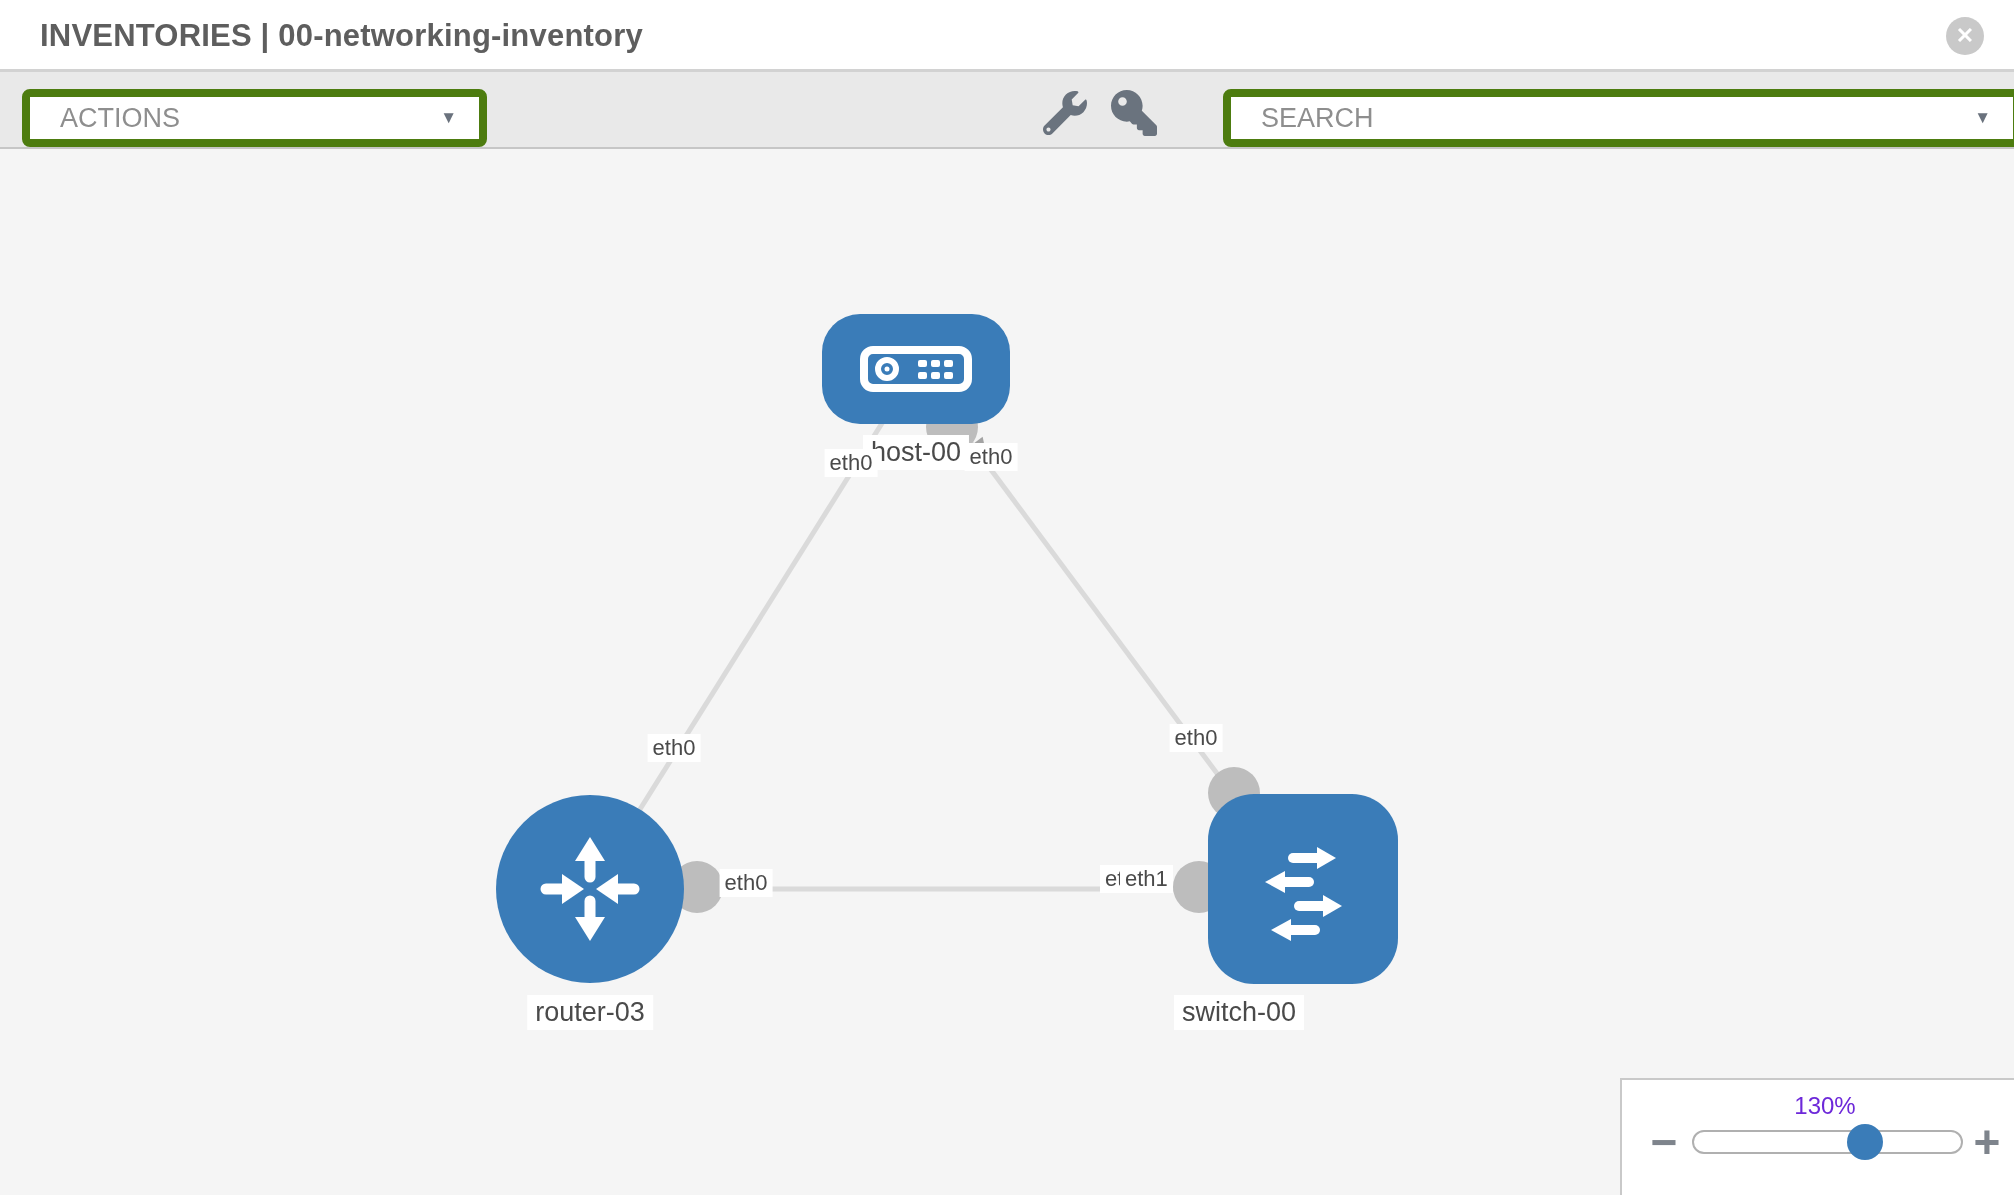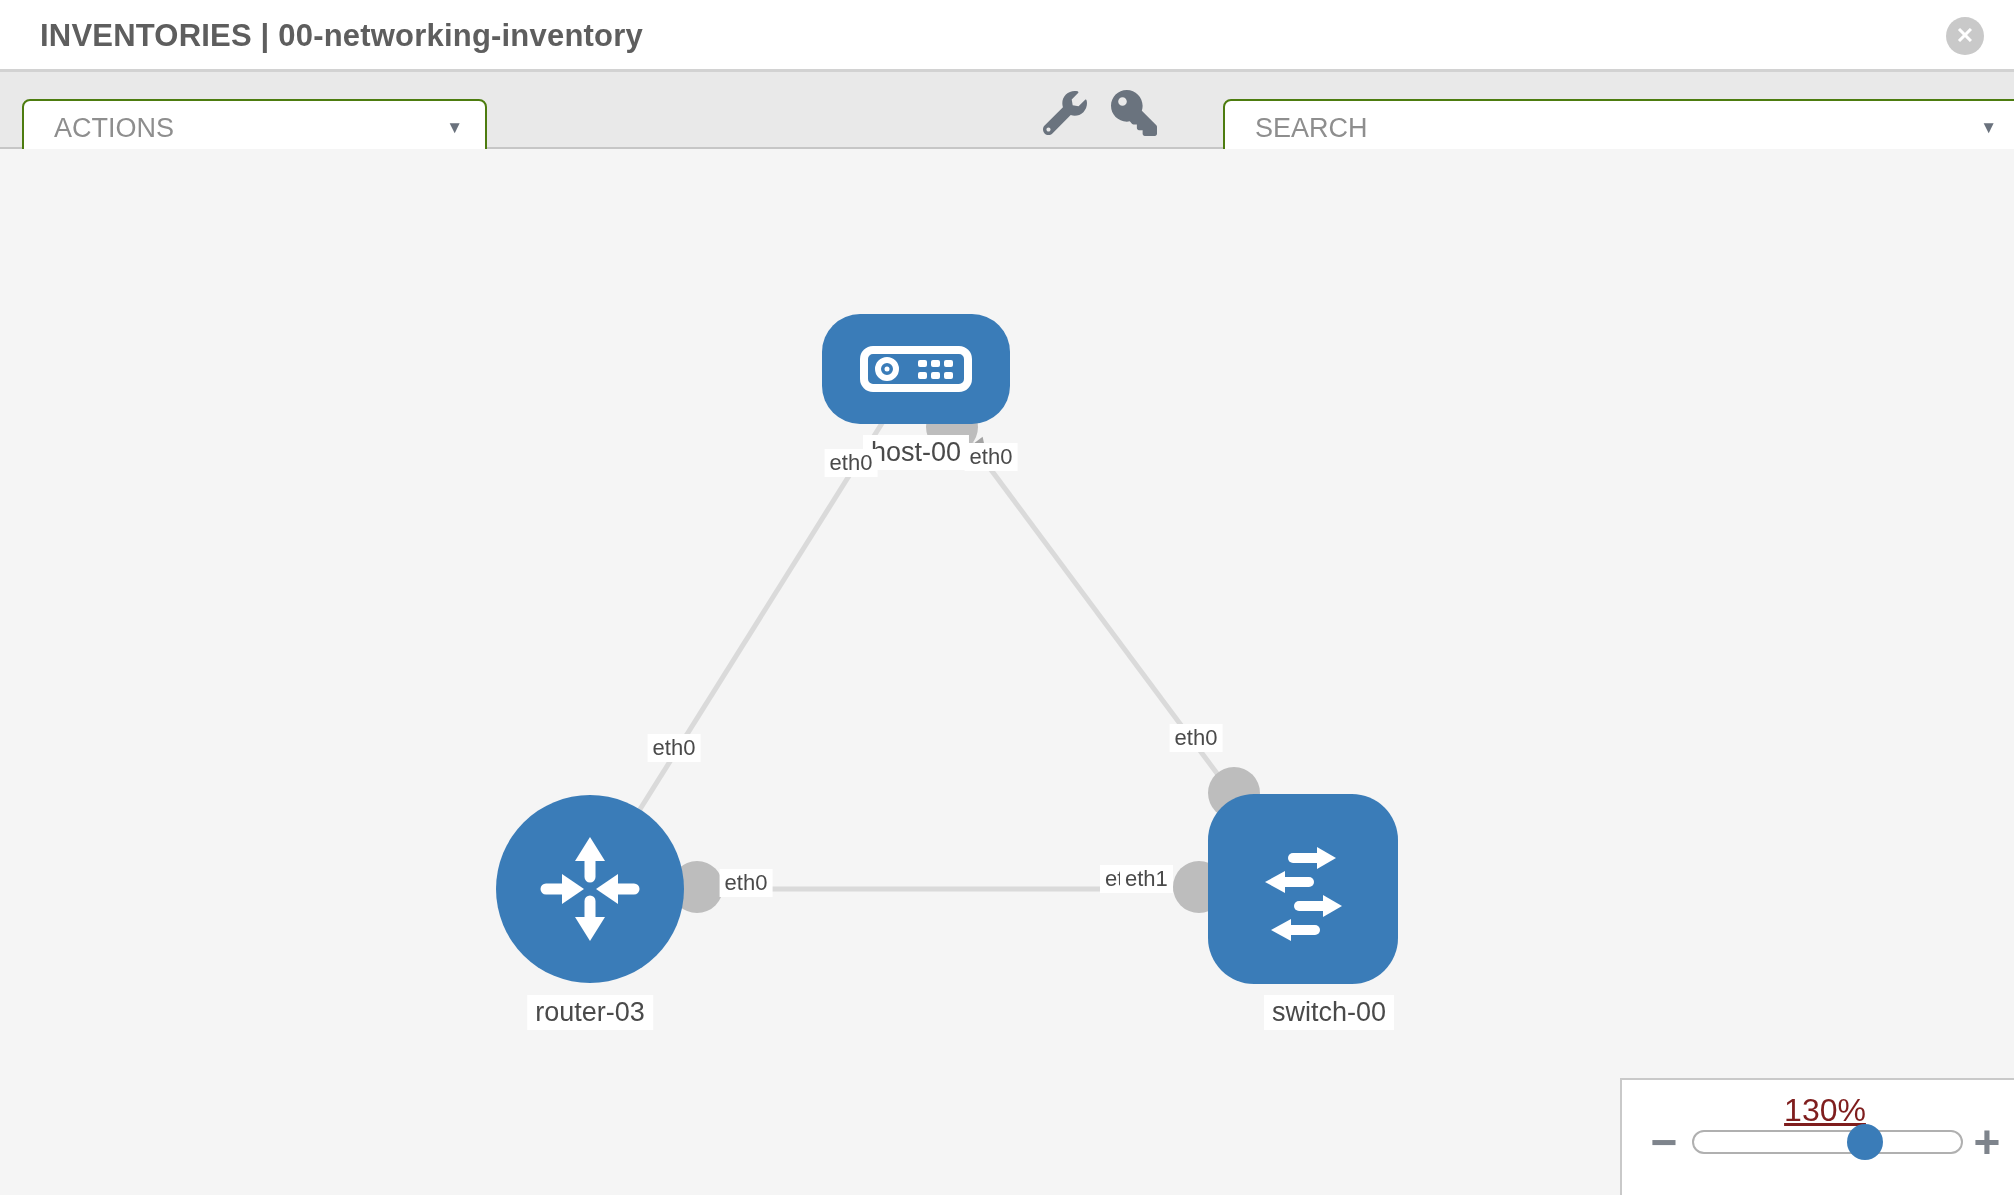--- a/index.html
+++ b/index.html
@@ -11,22 +11,22 @@
     border-bottom:3px solid #d2d2d2; }
   .header-title { position:absolute; left:40px; top:0; line-height:72px;
     font-size:31px; font-weight:700; color:#5e5e5e; letter-spacing:0.2px;text-align:right; }
   .close-btn { position:absolute; right:30px; top:17px; width:38px; height:38px;
     border-radius:50%; background:#c9c9c9; color:#ffffff; font-size:22px;
     font-weight:700; text-align:center; line-height:38px; cursor:pointer; }
 
   
   .toolbar { position:relative; height:77px; background:#e9e9e9;
     border-bottom:2px solid #c6c6c6; }
-  .select-box { position:absolute; top:27px; height:58px; background:#ffffff;
-    border:2px solid #4d7c0f; border-radius:8px; }
+  .select-box { position:absolute; top:17px; height:58px; background:#ffffff;
+    border:8px solid #4d7c0f; border-radius:8px; }
   .select-box .select-label { position:absolute; left:30px; top:50%;
     transform:translateY(-50%); font-size:27px; color:#8e8e8e; }
   .select-box .caret { position:absolute; right:22px; top:50%;
     transform:translateY(-50%); font-size:17px; color:#6a727d; }
   .actions-box { left:22px; width:465px; }
   .search-box { left:1183px; width:798px;margin-left:40px; }
   .tool-icon { position:absolute; cursor:pointer; }
   .tool-icon svg { display:block; }
 
   
@@ -42,21 +42,21 @@
   .node-label { position:absolute; transform:translateX(-50%); background:#ffffff;
     color:#4a4a4a; font-size:27px; padding:2px 8px; white-space:nowrap; }
   .if-label { position:absolute; background:#ffffff; color:#4a4a4a;
     font-size:22px; padding:1px 5px; white-space:nowrap; }
   .if-center { transform:translateX(-50%); }
 
   
   .zoom-panel { position:absolute; left:1620px; top:929px; width:402px; height:280px;
     background:#ffffff; border:2px solid #c9c9c9; }
   .zoom-value { position:absolute; left:203px; top:12px; transform:translateX(-50%);
-    font-size:32px; color:#7f1d1d;text-decoration:underline; }
+    font-size:24px; color:#6d28d9; }
   .zoom-minus, .zoom-plus { position:absolute; top:62px; transform:translate(-50%,-50%);
     font-size:46px; font-weight:700; color:#7e848c; cursor:pointer; line-height:1; }
   .zoom-minus { left:42px; }
   .zoom-plus  { left:365px; }
   .zoom-track { position:absolute; left:70px; top:50px; width:271px; height:24px;
     border:2px solid #b0b0b0; border-radius:12px; background:#ffffff; cursor:pointer; }
   .zoom-thumb { position:absolute; left:225px; top:44px; width:36px; height:36px;
     border-radius:50%; background:#3a7cb8; cursor:grab; }
 </style>
 </head>
@@ -147,21 +147,21 @@
         <line x1="62" y1="83" x2="88" y2="83"></line>
         <polygon points="105,83 86,72 86,94" stroke="none"></polygon>
         <line x1="52" y1="107" x2="78" y2="107"></line>
         <polygon points="34,107 54,96 54,118" stroke="none"></polygon>
       </g>
     </svg>
   </div>
 
   <div class="node-label" style="left:916px;  top:286px;">host-00</div>
   <div class="node-label" style="left:590px;  top:846px;">router-03</div>
-  <div class="node-label" style="left:1329px; top:846px;">switch-00</div>
+  <div class="node-label" style="left:1239px; top:846px;">switch-00</div>
 
   <div class="if-label if-center" style="left:851px;  top:300px;">eth0</div>
   <div class="if-label if-center" style="left:991px;  top:294px;">eth0</div>
   <div class="if-label if-center" style="left:674px;  top:585px;">eth0</div>
   <div class="if-label if-center" style="left:1196px; top:575px;">eth0</div>
   <div class="if-label if-center" style="left:746px;  top:720px;">eth0</div>
   <div class="if-label" style="left:1100px; top:716px;">eth1</div>
   <div class="if-label" style="left:1120px; top:716px;">eth1</div>
 
   <div class="zoom-panel">

